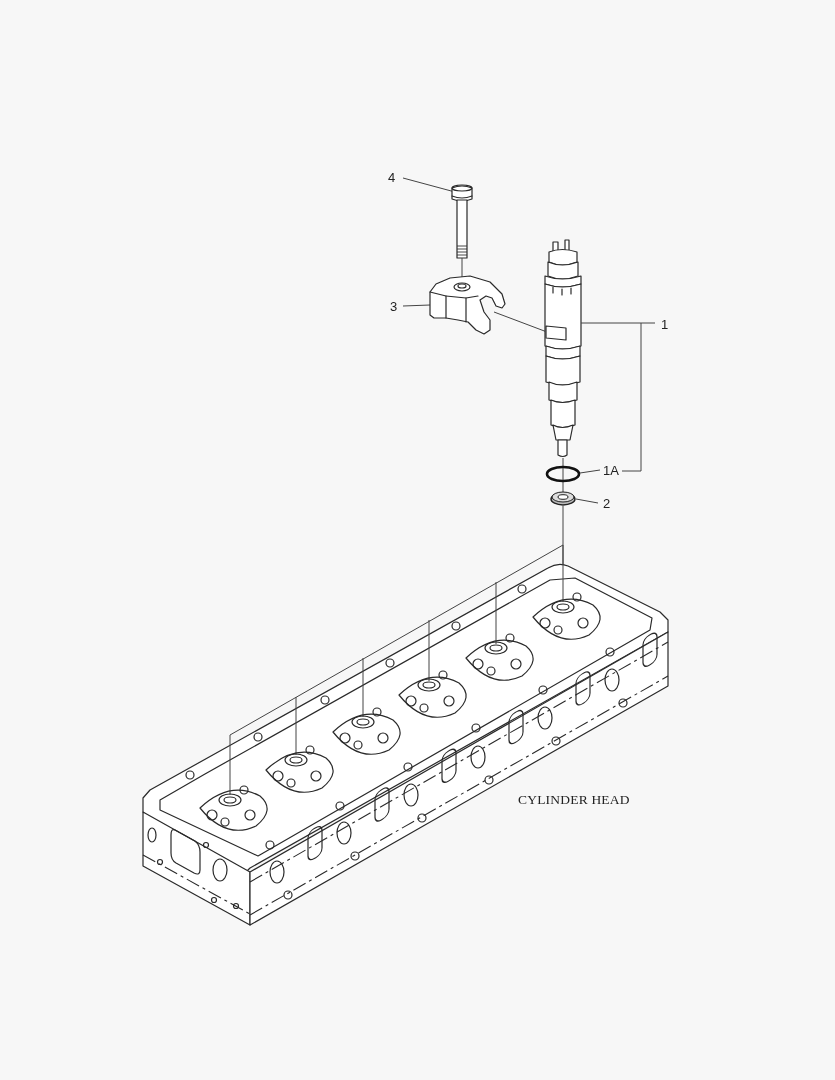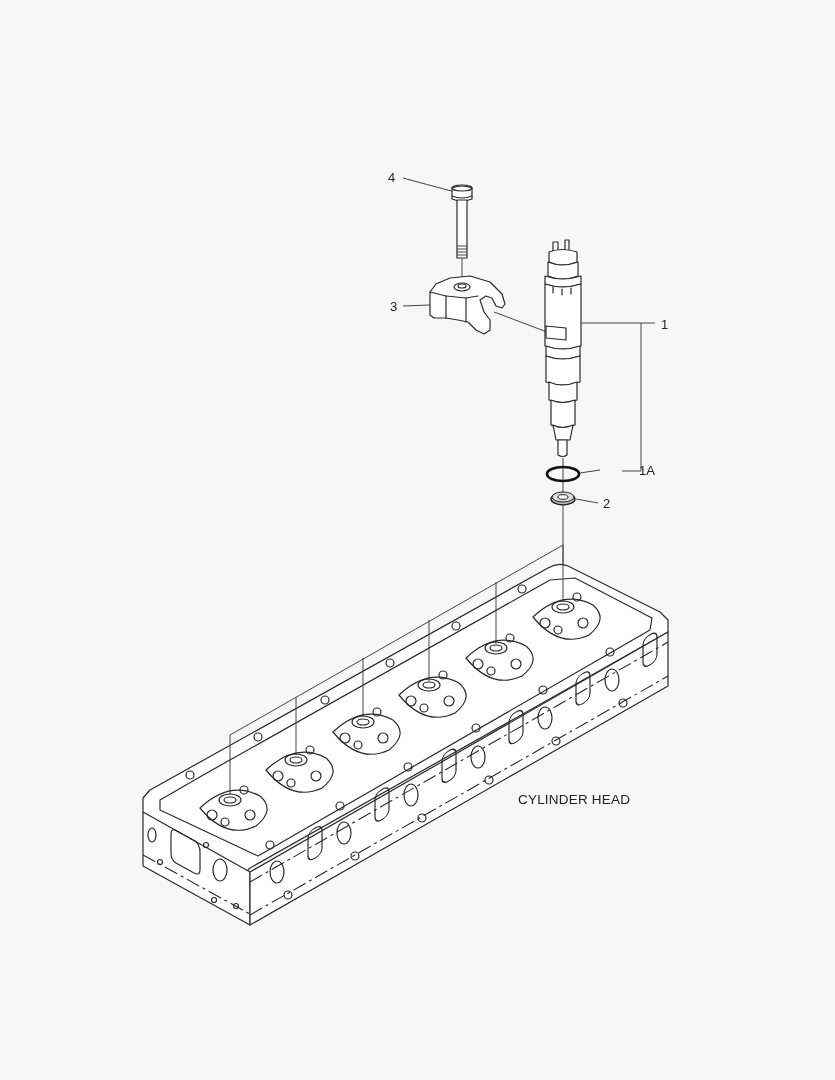--- a/index.html
+++ b/index.html
@@ -2,21 +2,21 @@
 <html><head>
 <meta charset="utf-8">
 <style>
   html, body { margin:0; padding:0; background:#f7f7f7; }
   body { width:835px; height:1080px; position:relative; overflow:hidden;
          font-family:"Liberation Sans", sans-serif; }
   #diagram { position:absolute; left:0; top:0; width:835px; height:1080px; }
   .lbl { position:absolute; font-size:13px; color:#222; line-height:1; white-space:nowrap;
          font-family:"Liberation Sans", sans-serif; }
   .caption { position:absolute; font-size:13.5px; color:#222; letter-spacing:0.2px;
-             font-family:Liberation Sans, sans-serif; }
+             font-family:Liberation Serif, serif; }
   svg .ln { stroke:#2a2a2a; fill:none; stroke-width:1.2; stroke-linejoin:round; stroke-linecap:round; }
   svg .thin { stroke:#333; fill:none; stroke-width:0.9; }
   svg .lead { stroke:#444; fill:none; stroke-width:1; }
   svg .dash { stroke:#2a2a2a; fill:none; stroke-width:1.1; stroke-dasharray:14 4 3 4; }
   svg .solid { fill:#fff; stroke:#2a2a2a; stroke-width:1.2; stroke-linejoin:round; }
 </style>
 </head>
 <body>
 
 <svg id="diagram" viewBox="0 0 835 1080" xmlns="http://www.w3.org/2000/svg">
@@ -208,15 +208,15 @@
         <circle class="ln" cx="206" cy="845" r="2.5"></circle>
       <circle class="ln" cx="214" cy="900" r="2.5"></circle>
         <circle class="ln" cx="236" cy="906" r="2.5"></circle>
     </g>
   </g>
 </svg>
 
 <span class="lbl" style="left:388px; top:171px;">4</span>
 <span class="lbl" style="left:390px; top:300px;">3</span>
 <span class="lbl" style="left:661px; top:318px;">1</span>
-<span class="lbl" style="left:603px; top:464px;margin-left:36px;">1A</span>
+<span class="lbl" style="left:603px; top:464px;">1A</span>
 <span class="lbl" style="left:603px; top:497px;">2</span>
 <span class="caption" style="left:518px; top:792px;">CYLINDER HEAD</span>
 
 </body></html>

